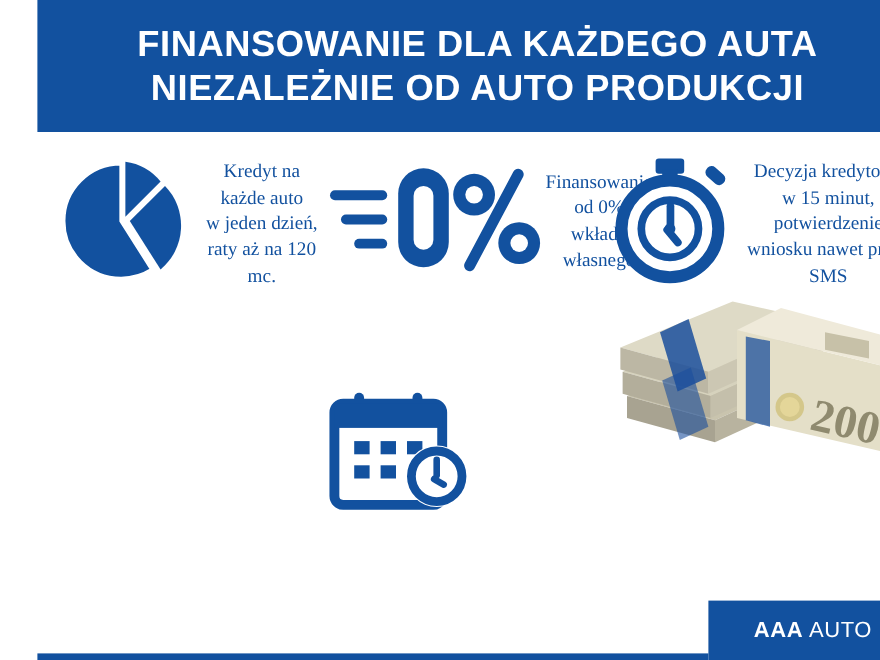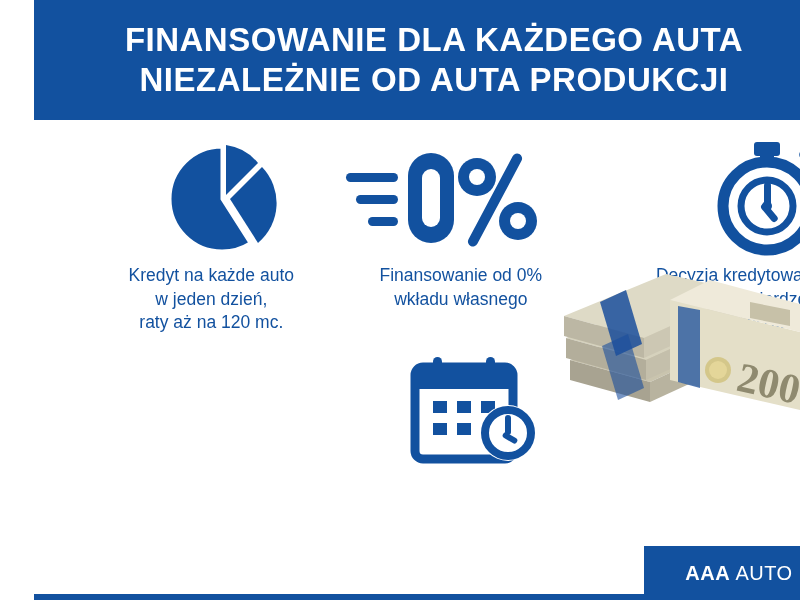--- a/index.html
+++ b/index.html
@@ -48,22 +48,23 @@
     position: absolute;
     left: 0;
     top: 120px;
     width: 800px;
     height: 480px;
   }
   .cell {
     position: absolute;
     box-sizing: border-box;
     display: flex;
-    flex-direction: column;
-    align-items: flex-end;
+    flex-direction: row;
+    align-items: center;
+    font-family: Liberation Serif, serif;
   }
   .icon-wrap {
     height: 120px;
     display: flex;
     align-items: center;
     justify-content: center;
   }
   .caption {
     margin-top: 6px;
     color: #12519f;
@@ -121,21 +122,21 @@
     background: #12519f;
   }
 </style>
 </head>
 <body>
 
 <div class="banner">
 
   <div class="header">
     <div class="line">FINANSOWANIE DLA KAŻDEGO AUTA</div>
-    <div class="line">NIEZALEŻNIE OD AUTA PRODUKCJI</div>
+    <div class="line">NIEZALEŻNIE OD AUTO PRODUKCJI</div>
   </div>
 
   <div class="content">
 
     <div class="cell c1">
       <div class="icon-wrap">
         <svg width="140" height="118" viewBox="0 0 140 118">
           <path d="M68 8 A52 52 0 0 0 16 60 A52 52 0 0 0 68 112 A52 52 0 0 0 96 104 L68 60 Z" fill="#12519f"></path>
           <path d="M72 6 L72 56 L104 24 A50 50 0 0 0 72 6 Z" fill="#12519f"></path>
           <path d="M108 28 L76 60 L104 104 A52 52 0 0 0 108 28 Z" fill="#12519f"></path>

